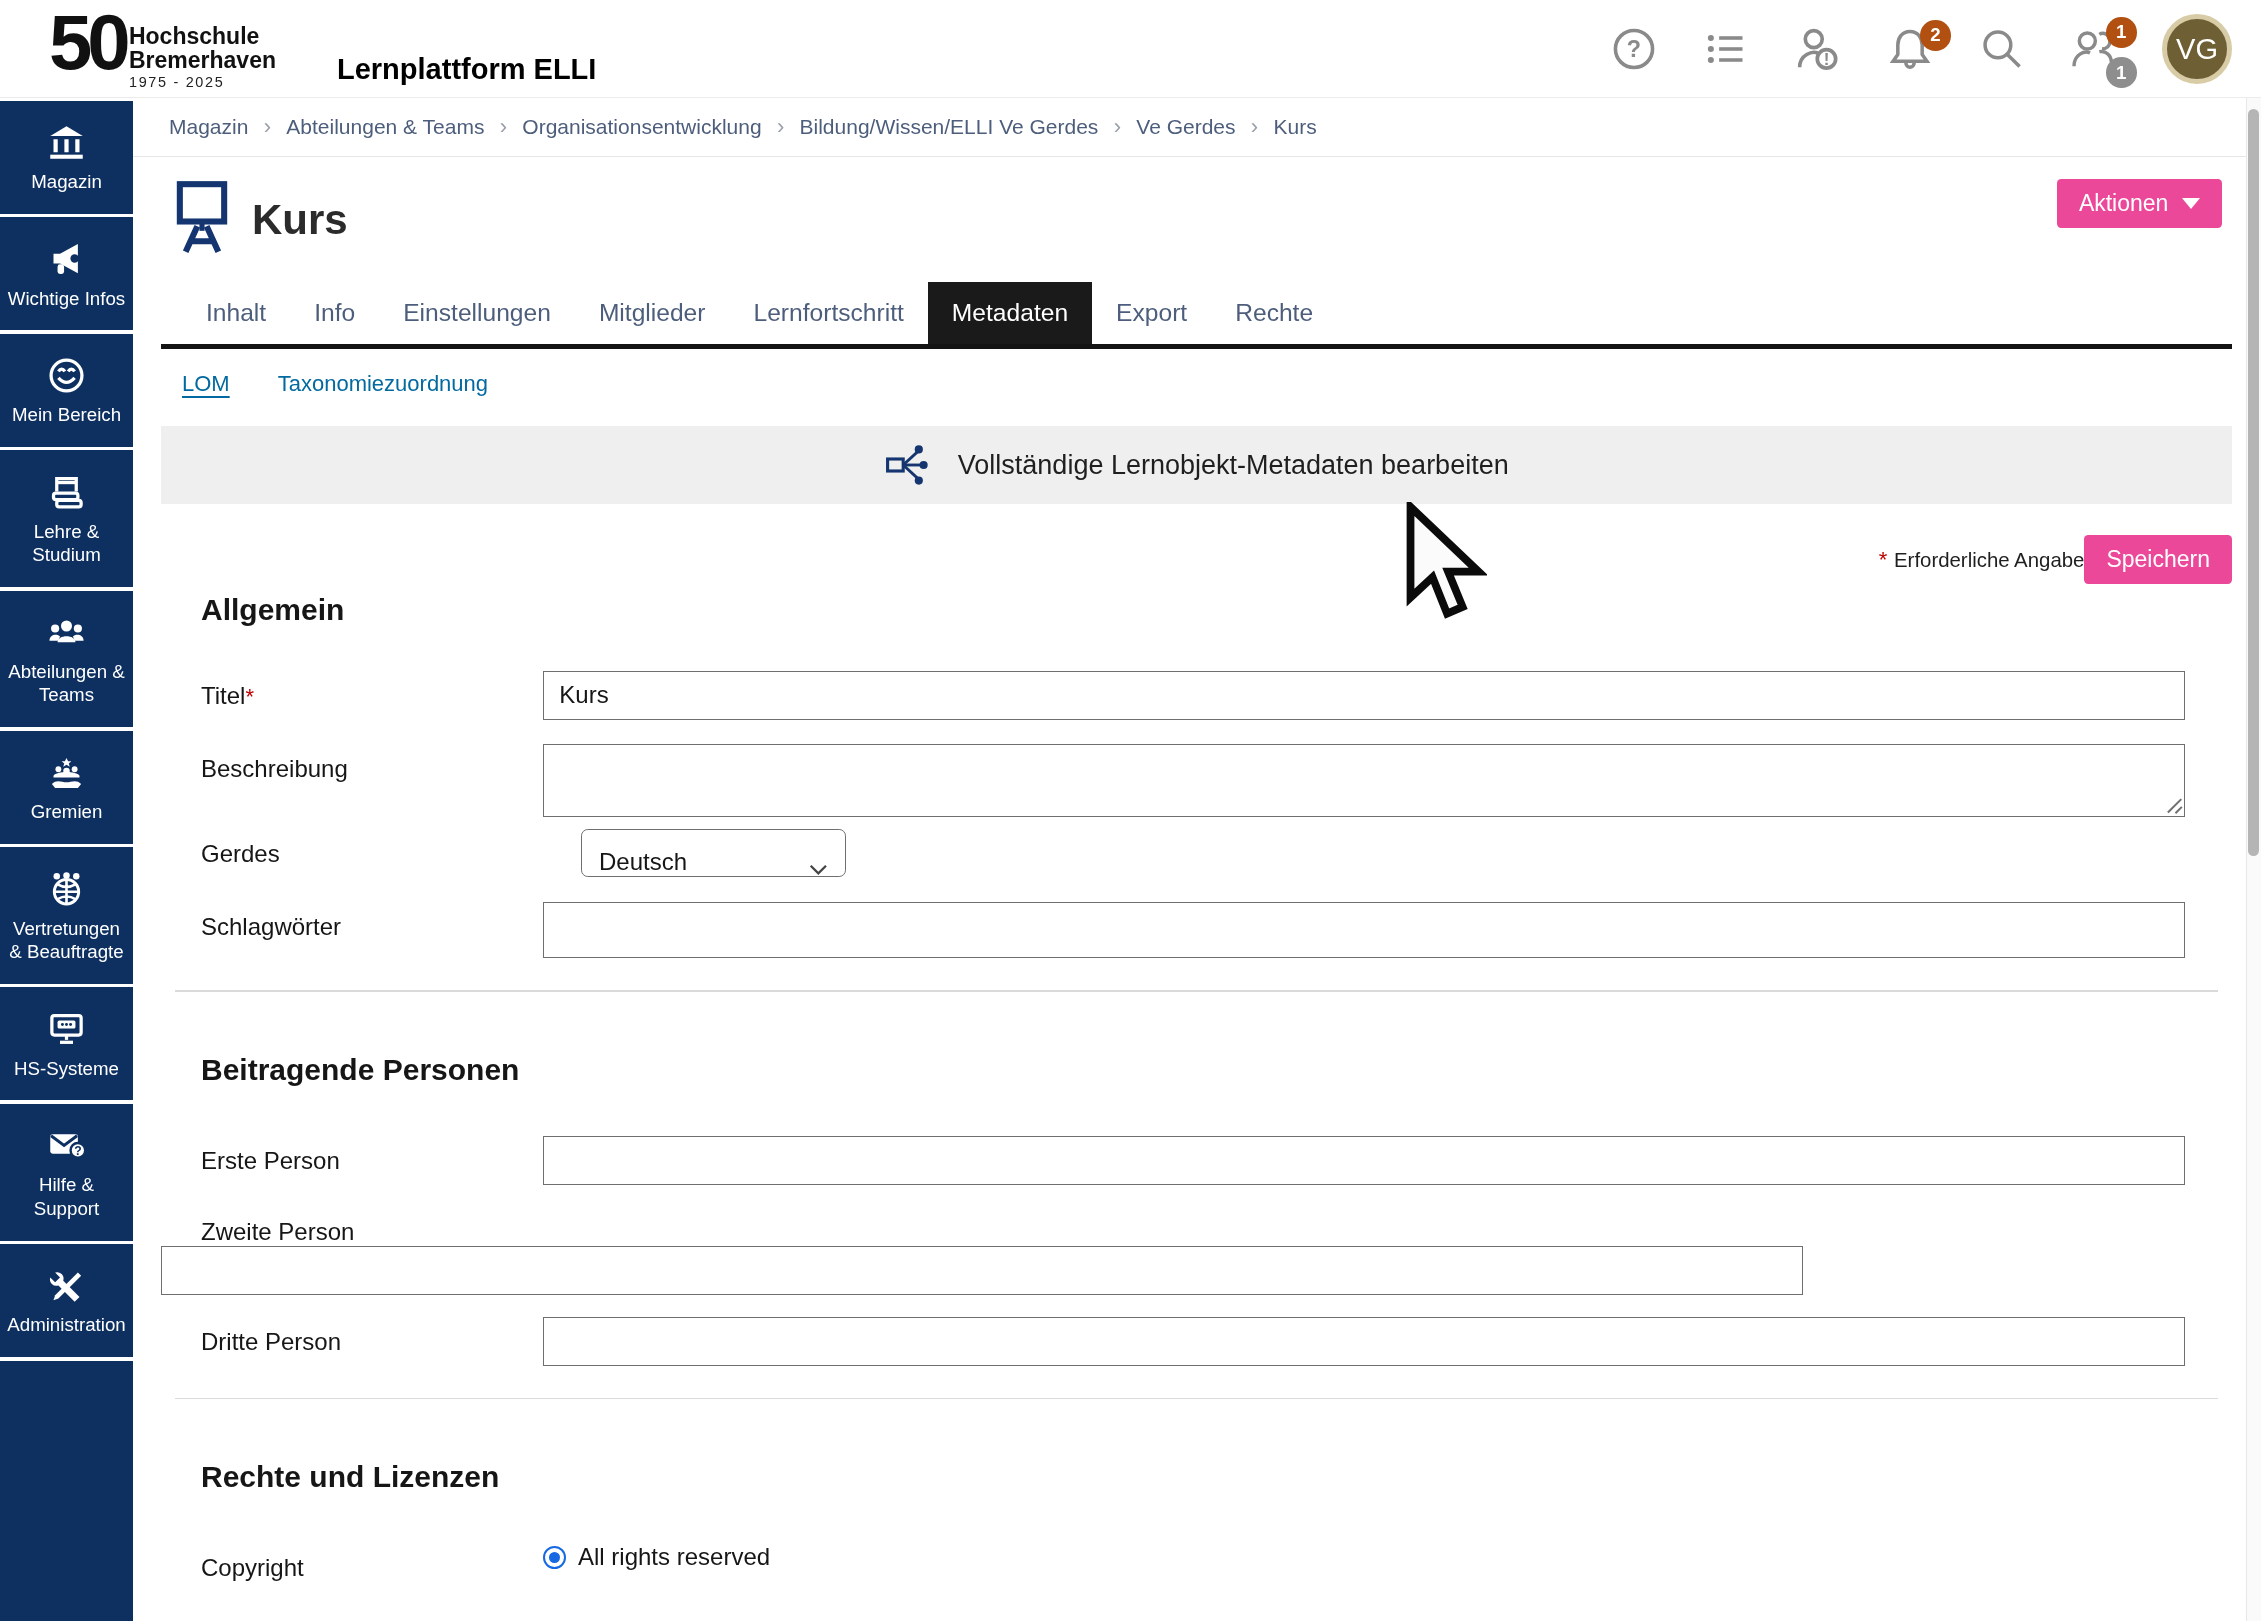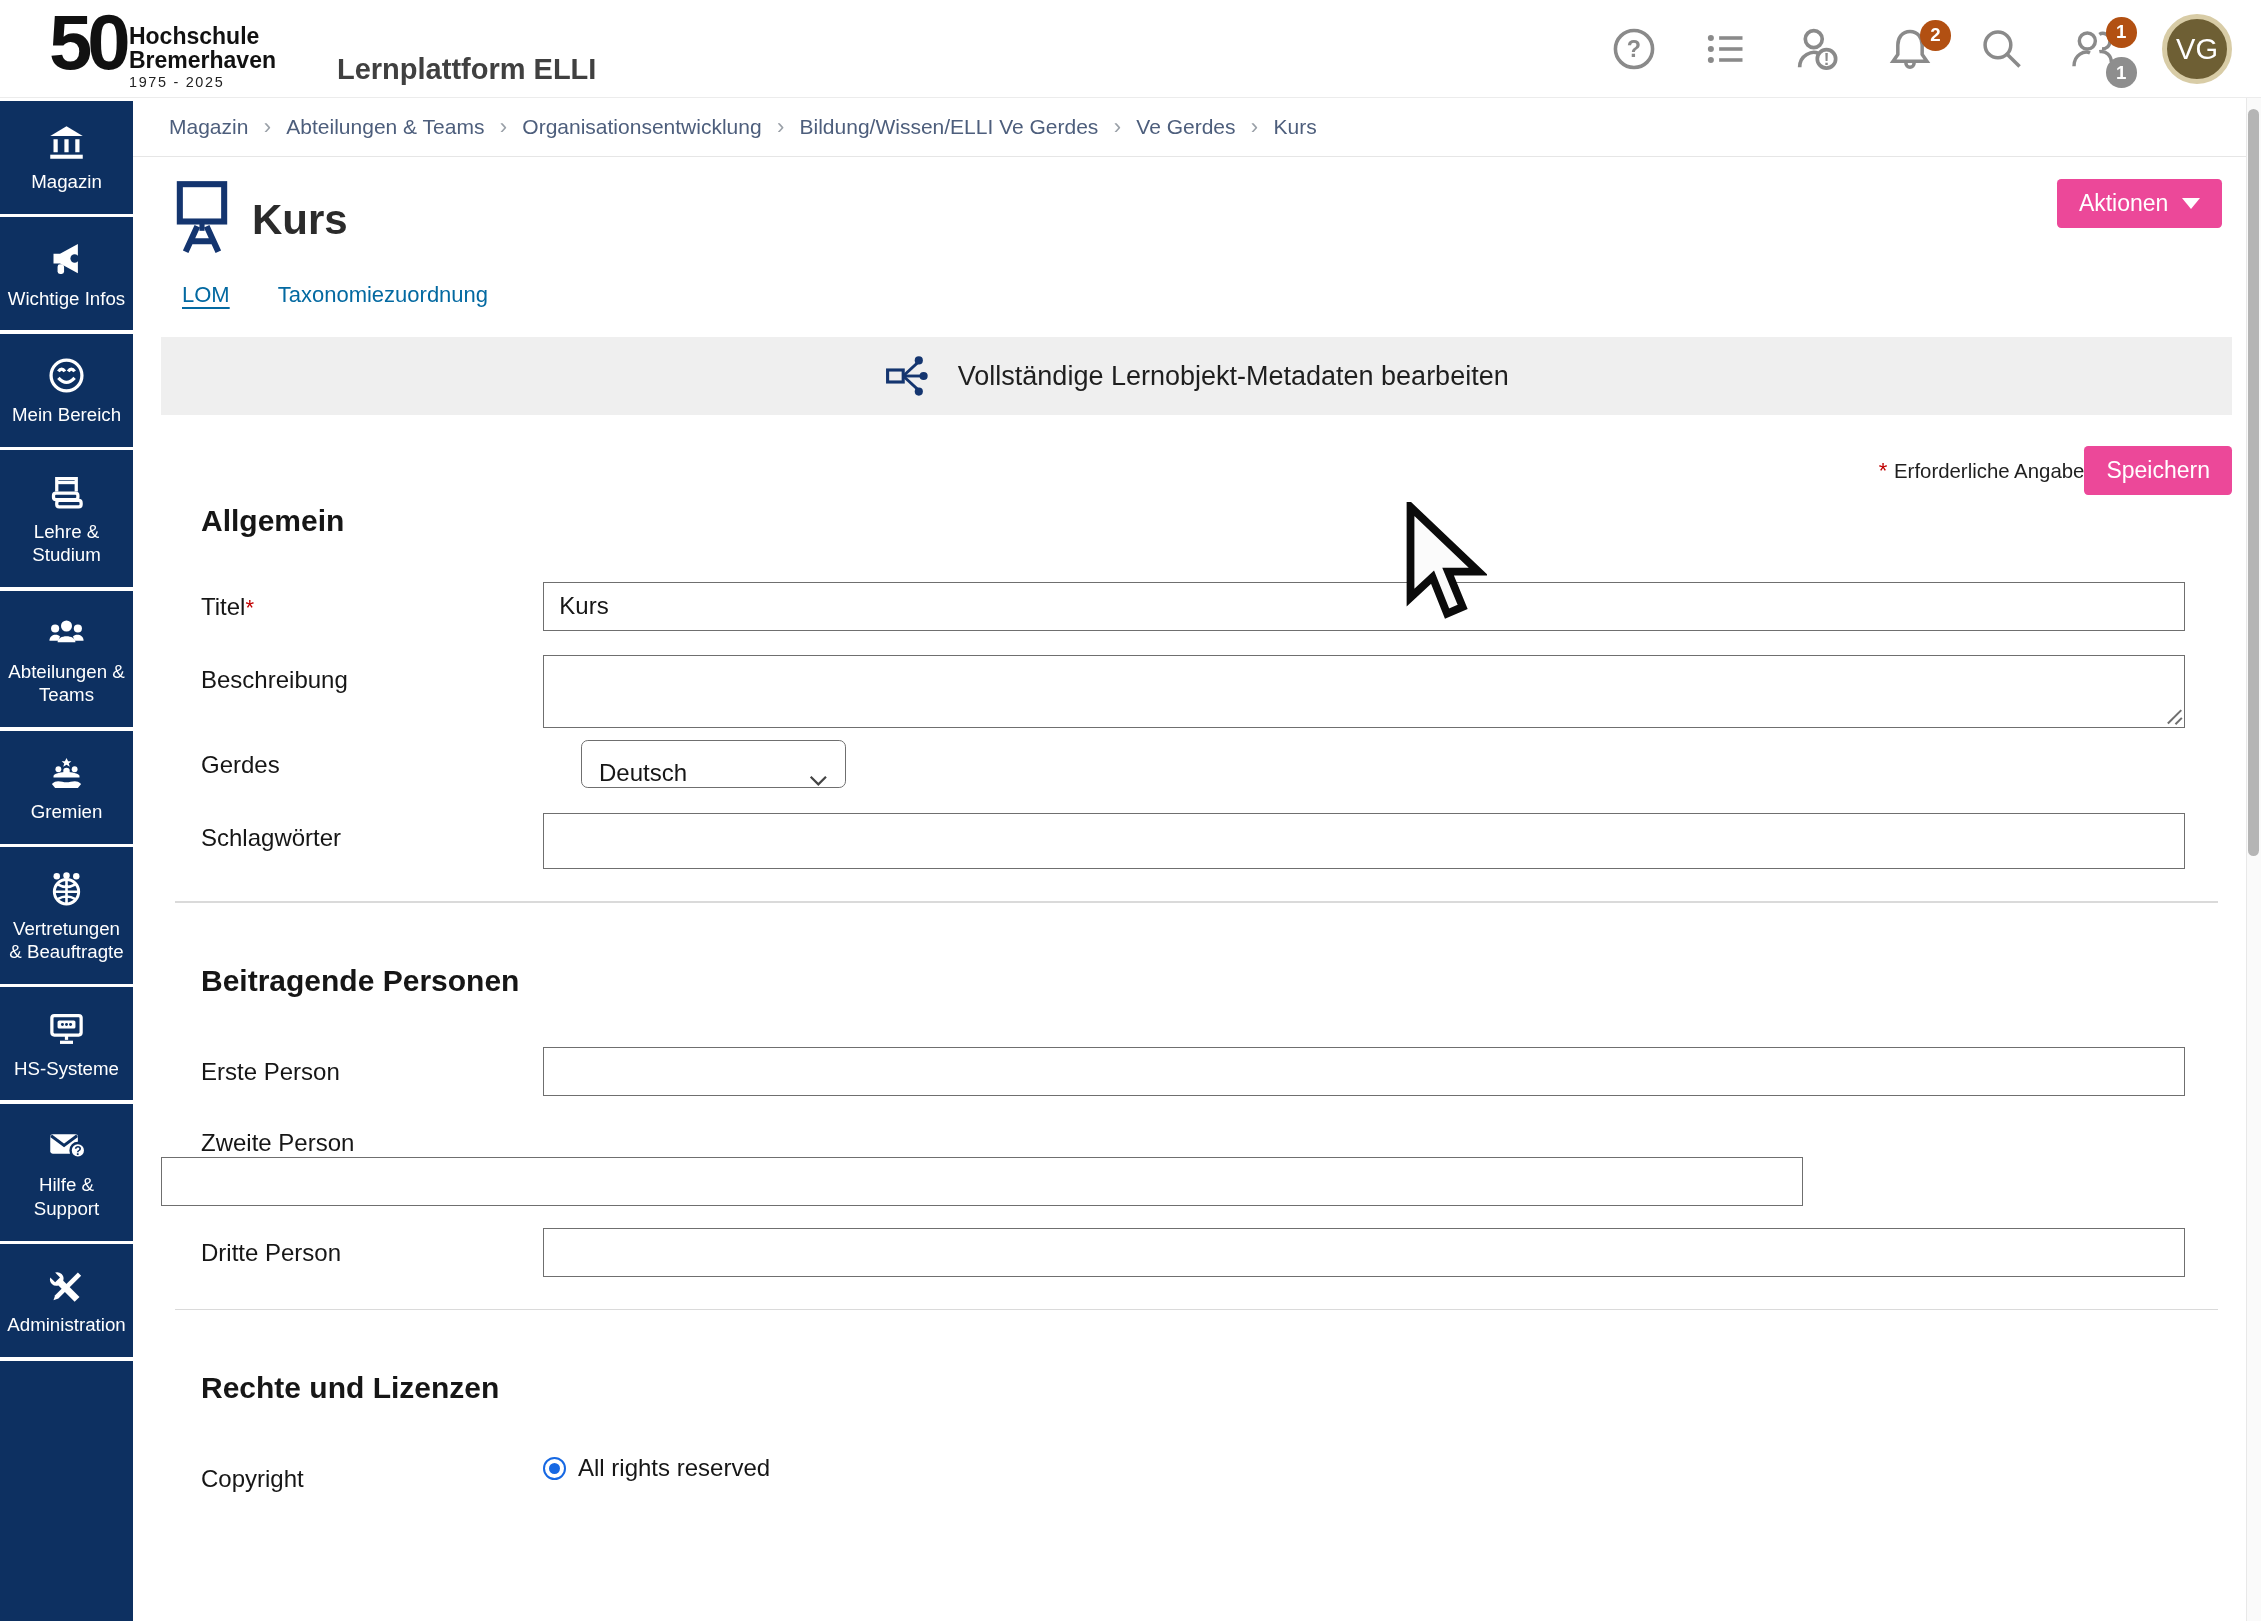--- a/index.html
+++ b/index.html
@@ -14,21 +14,21 @@
   .header {
     position:absolute; left:0; top:0; width:2261px; height:98px;
     background:#fff; border-bottom:1.7px solid #ececec;
     display:flex; align-items:center;
   }
   .logo { display:flex; align-items:flex-start; margin-left:49px; gap:3.4px; }
   .logo-number { font-size:78px; font-weight:bold; color:#111; line-height:0.9; letter-spacing:-5.1px; }
   .logo-text { margin-top:17px; }
   .logo-text .l1,.logo-text .l2 { font-size:23px; font-weight:bold; color:#111; line-height:1.05; }
   .logo-text .years { font-size:14.4px; color:#222; margin-top:2.5px; letter-spacing:1.7px; }
-  .header-title { font-size:29px; font-weight:bold; color:#404040; margin-left:61px;margin-top:41px; }
+  .header-title { font-size:29px; font-weight:bold; color:#000000; margin-left:61px;margin-top:41px; }
   .header-icons { position:absolute; right:29px; top:0; height:98px; display:flex; align-items:center; gap:44px; }
   .hicon { position:relative; width:48px; height:48px; display:flex; align-items:center; justify-content:center; cursor:pointer; }
   .hicon svg { stroke:#8a8a8a; fill:none; stroke-width:2.6; }
   .badge {
     position:absolute; min-width:31px; height:31px; border-radius:15.3px;
     background:#b25012; color:#fff; font-size:18.7px; font-weight:bold;
     display:flex; align-items:center; justify-content:center;
   }
   .badge.gray { background:#8e8e8e; }
   .avatar {
@@ -337,20 +337,30 @@
           </svg>
         </div>
         <div class="page-title">Kurs</div>
       </div>
       <button class="btn-dark">
         <span>Aktionen</span>
         <span class="caret-down"></span>
       </button>
     </div>
 
+    <div class="tabs-wrap">
+      <div class="tab">Inhalt</div>
+      <div class="tab">Info</div>
+      <div class="tab">Einstellungen</div>
+      <div class="tab">Mitglieder</div>
+      <div class="tab">Lernfortschritt</div>
+      <div class="tab active">Metadaten</div>
+      <div class="tab">Export</div>
+      <div class="tab">Rechte</div>
+    </div>
 
     <div class="subtabs">
       <div class="subtab active">LOM</div>
       <div class="subtab">Taxonomiezuordnung</div>
     </div>
 
     <div class="content">
 
       <div class="banner">
         <svg viewBox="0 0 40 40" width="48" height="48">

